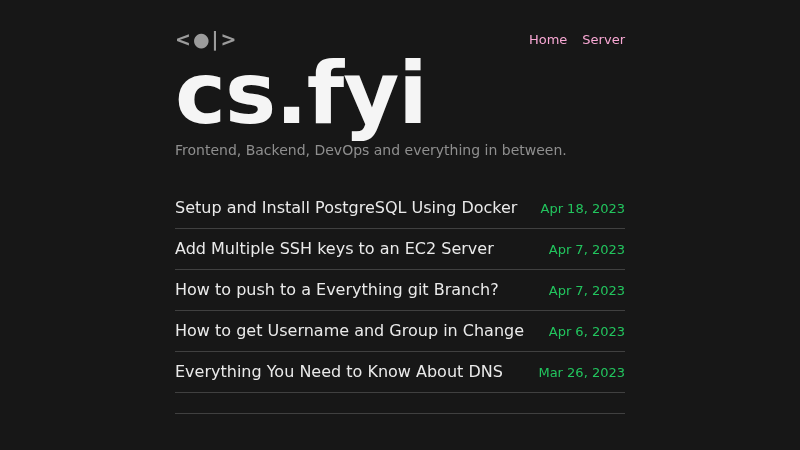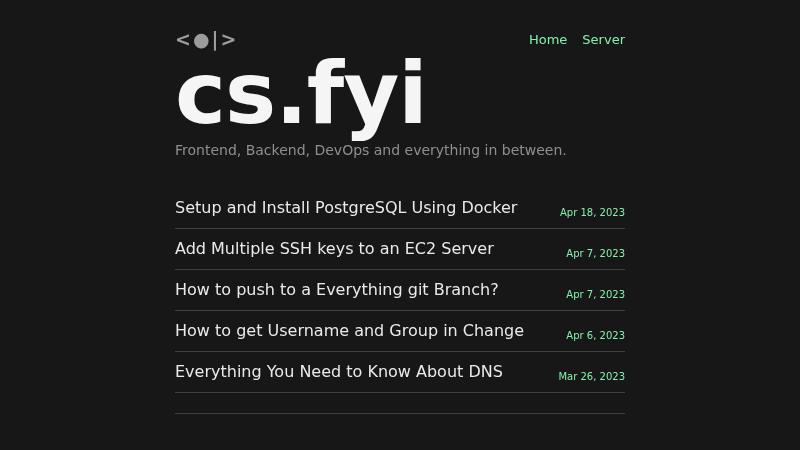--- a/index.html
+++ b/index.html
@@ -33,21 +33,21 @@
     text-decoration: none;
     cursor: pointer;
     line-height: 1;
   }
   .nav {
     display: flex;
     gap: 15px;
   }
   .nav a {
     font-size: 13px;
-    color: #86efac;
+    color: #f9a8d4;
     text-decoration: none;
     cursor: pointer;
   }
 
   
   .hero-title {
     font-size: 86px;
     line-height: 0.98;
     font-weight: bold;
     color: #f5f5f5;
@@ -60,34 +60,34 @@
   }
 
   
   .post-list {
     margin-top: 30px;
     list-style: none;
   }
   .post-row {
     display: flex;
     justify-content: space-between;
-    align-items: flex-end;
+    align-items: center;
     padding: 10px 0;
     border-bottom: 1px solid #404040;
     text-decoration: none;
     cursor: pointer;
   }
   .post-title {
     font-size: 16px;
     color: #eaeaea;
     line-height: 1.25;
   }
   .post-date {
-    font-size: 10px;
-    color: #86efac;
+    font-size: 13px;
+    color: #22c55e;
     white-space: nowrap;
     padding-left: 12px;
   }
 </style>
 </head>
 <body style="background: rgb(23, 23, 23);">
 
 <div class="container">
 
   <div class="header">

